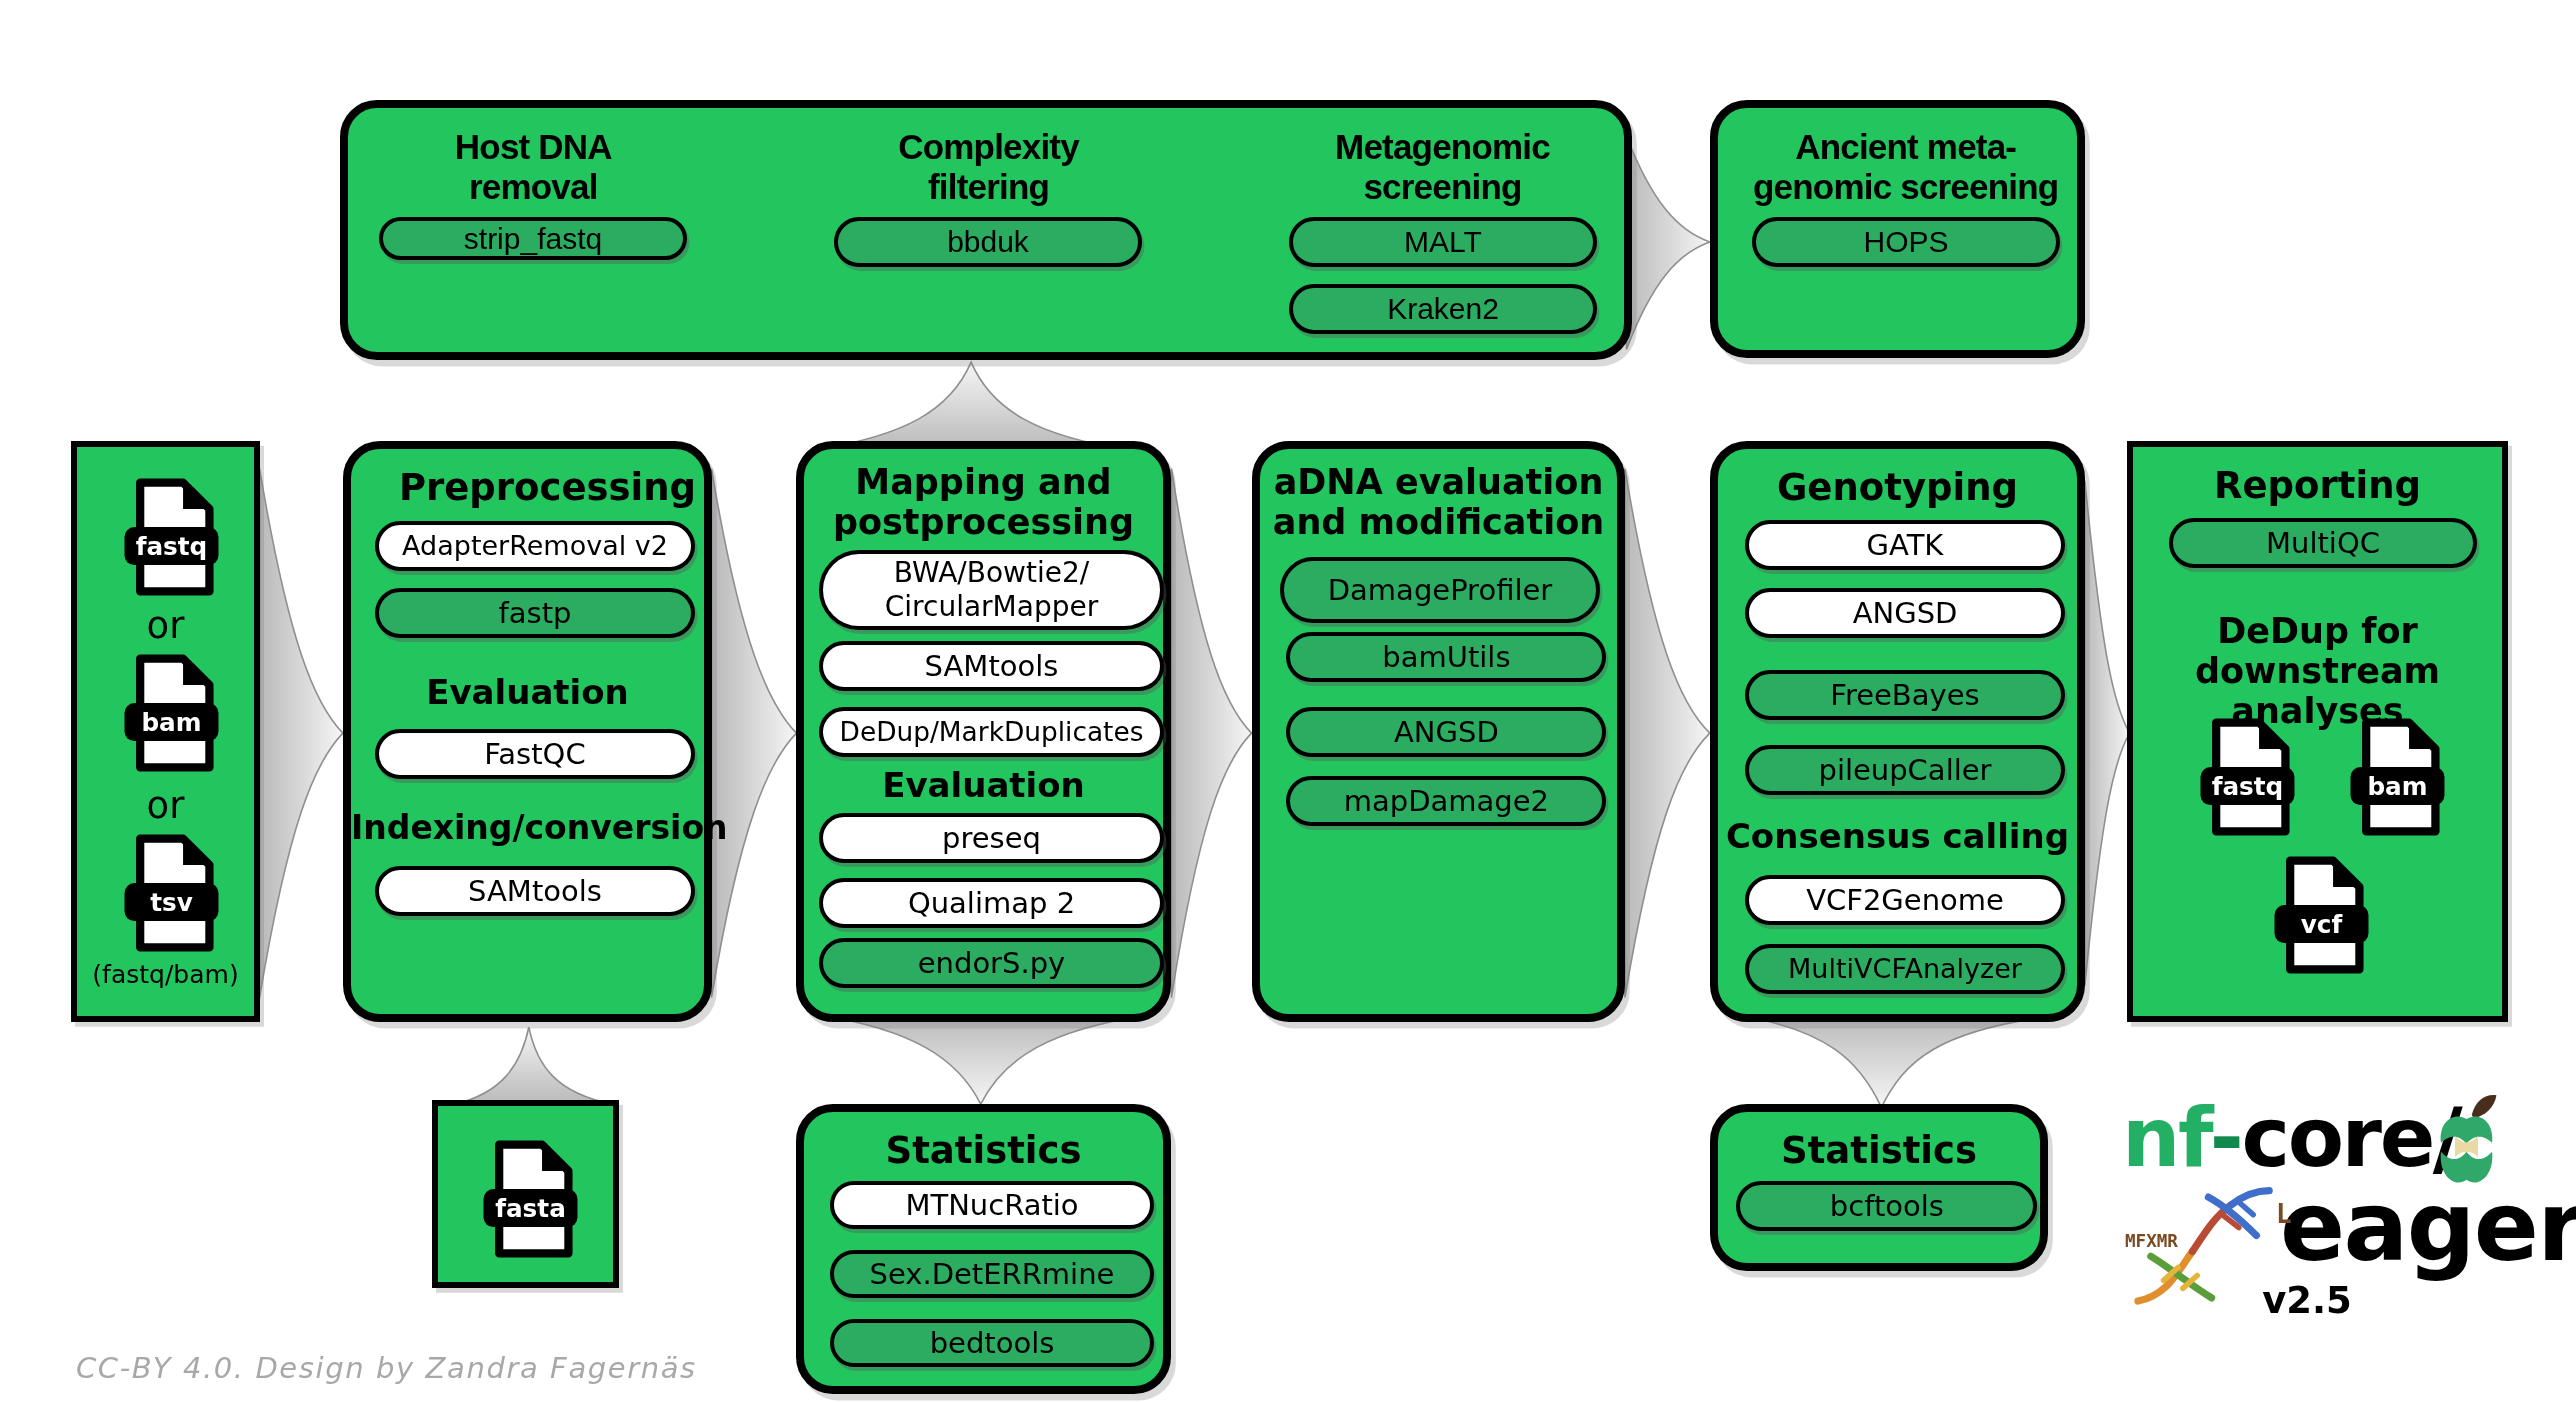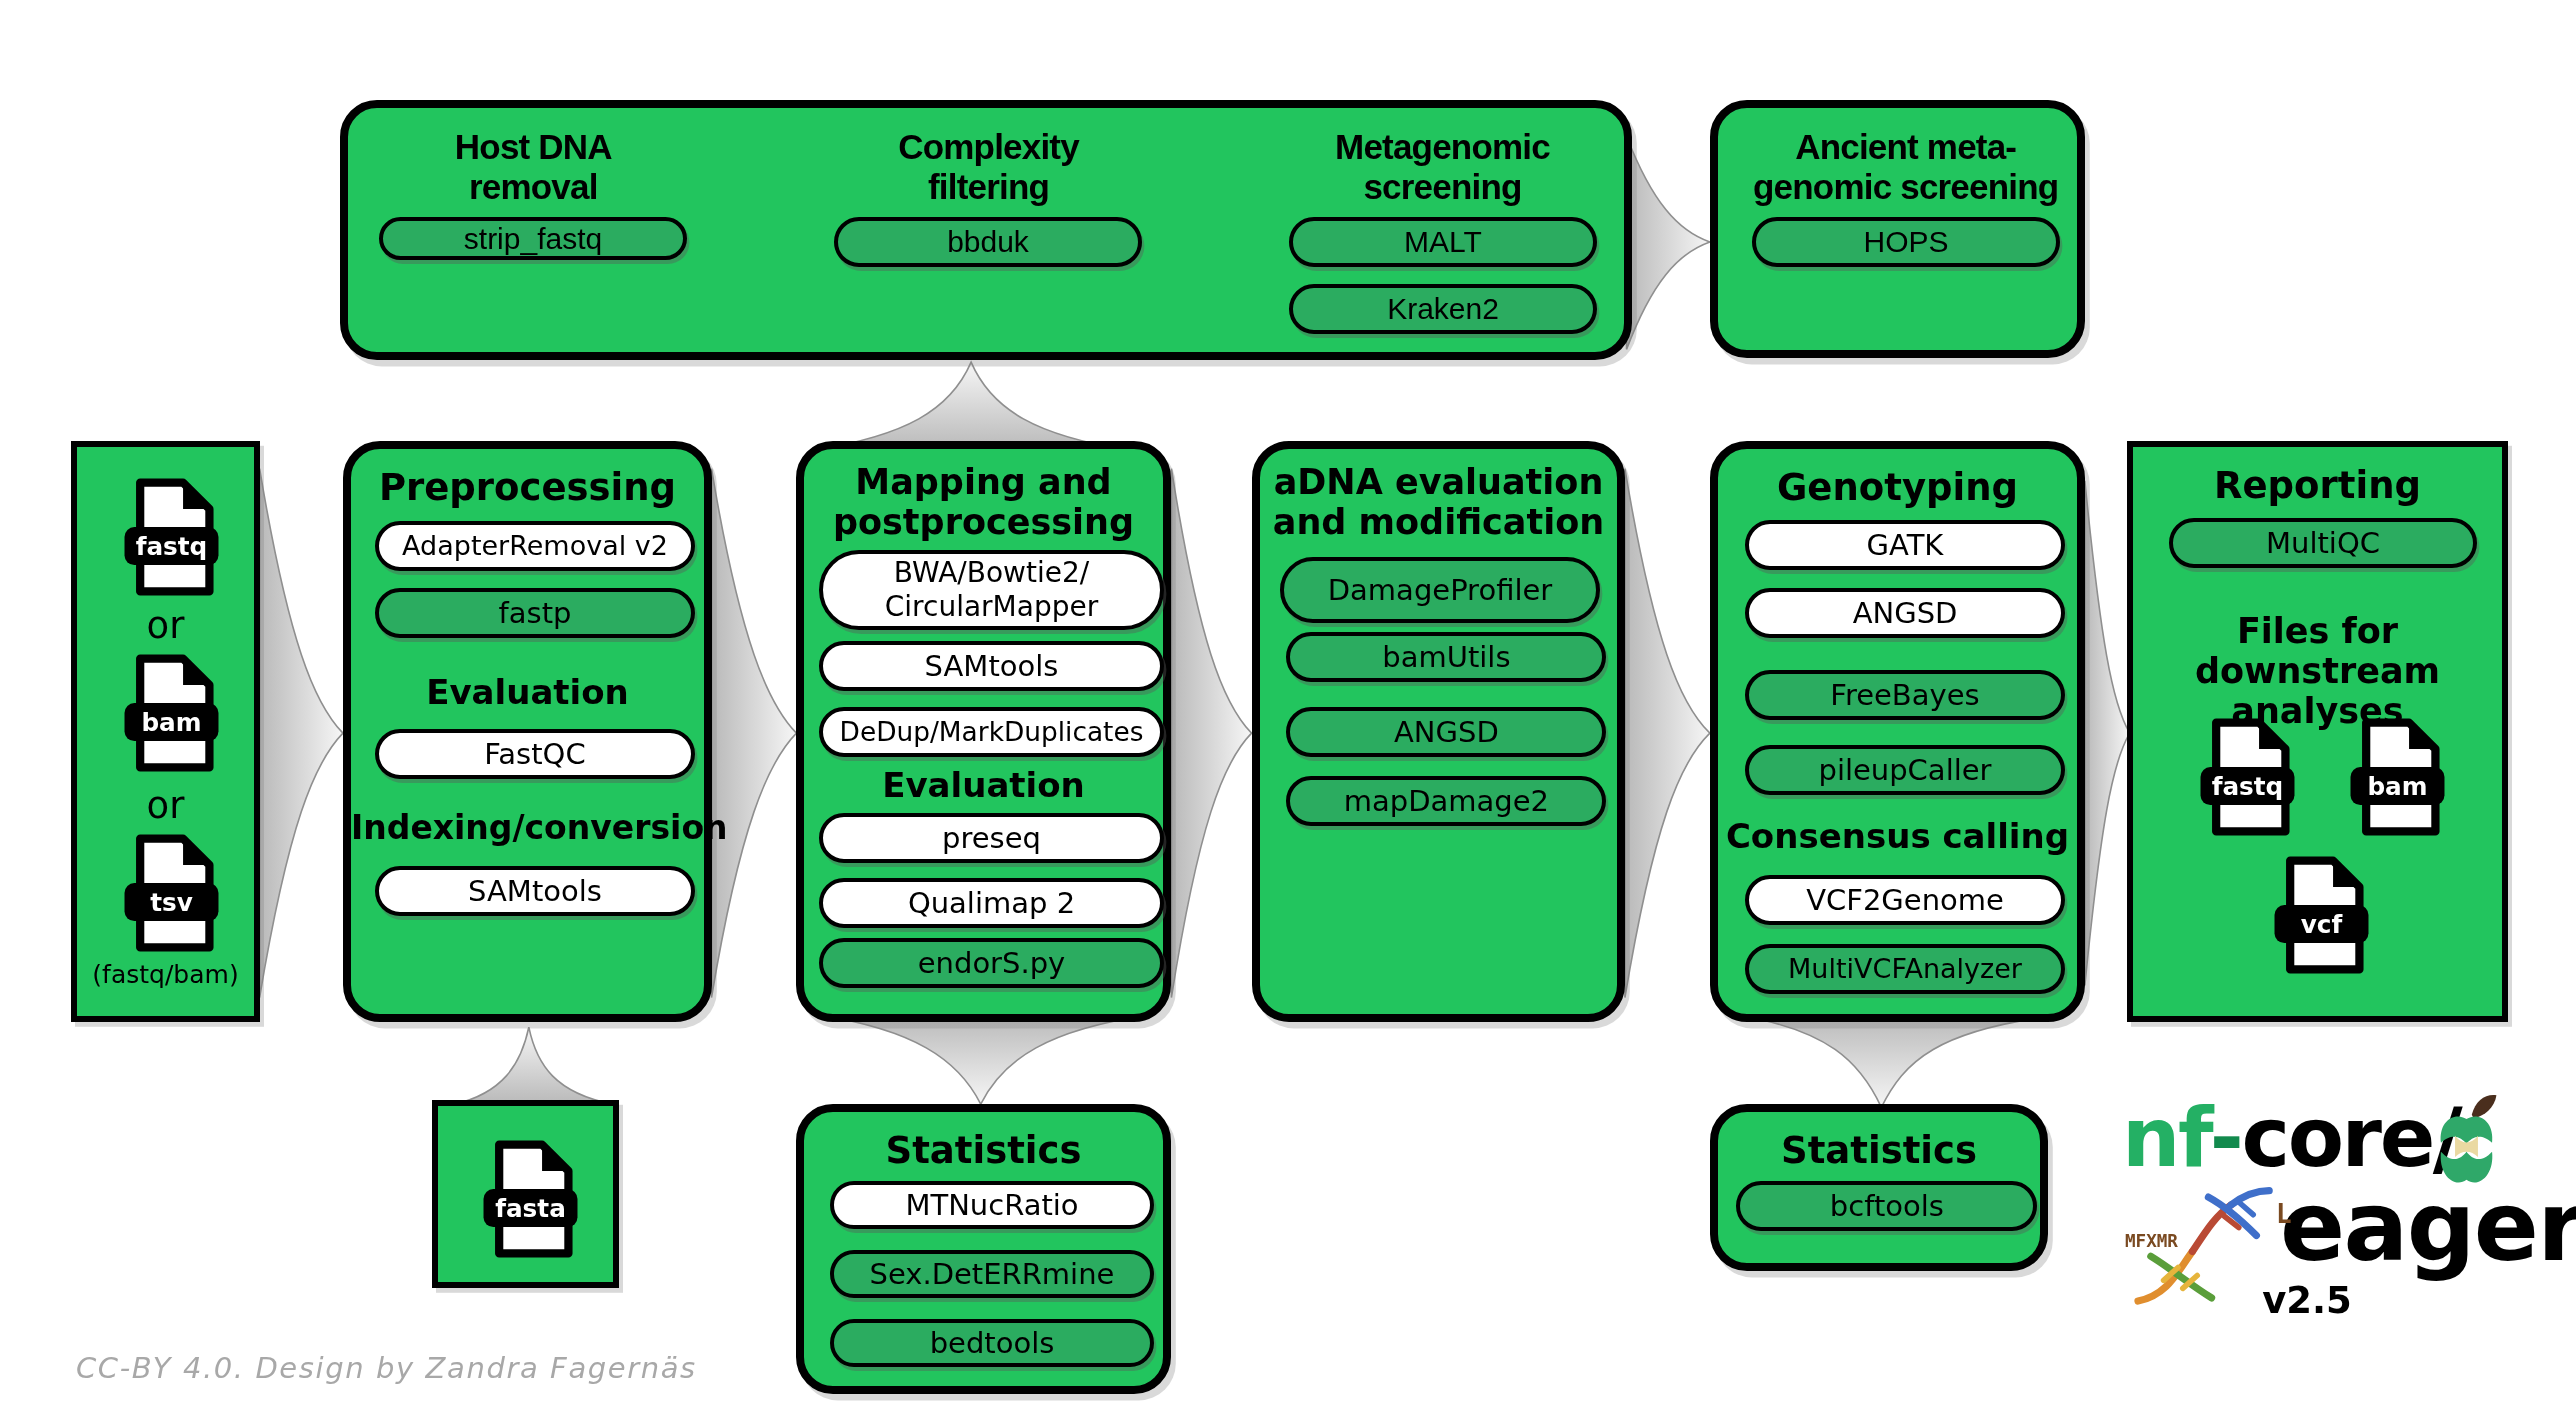--- a/index.html
+++ b/index.html
@@ -106,21 +106,21 @@
   <svg class="fileicon" style="left:45px;top:385px;" width="99" height="122" viewBox="0 0 120 148">
     <path d="M22 8 H74 L106 40 V140 H22 Z" fill="#fff" stroke="#000" stroke-width="10" stroke-linejoin="round"></path>
     <path d="M74 8 L74 40 H106 Z" fill="#000"></path>
     <rect x="3" y="62" width="114" height="46" rx="12" fill="#000"></rect>
     <text x="60" y="96" text-anchor="middle" fill="#fff" font-size="30" font-weight="bold" font-family="DejaVu Sans, sans-serif">tsv</text>
   </svg>
   <div class="caption" style="top:513px;">(fastq/bam)</div>
 </div>
 
 <div class="box rounded" style="left:343px;top:441px;width:369px;height:581px;">
-  <div class="btitle" style="left:0;top:17.6px;width:100%;">Preprocessing</div>
+  <div class="btitle" style="left:0;top:17.6px;width:100%;padding-left:20px;">Preprocessing</div>
   <div class="pill" style="left:24px;top:72px;width:320px;height:50px;font-size:27px;">AdapterRemoval v2</div>
   <div class="pill green" style="left:24px;top:139px;width:320px;height:50px;">fastp</div>
   <div class="subtitle" style="top:223px;">Evaluation</div>
   <div class="pill" style="left:24px;top:280px;width:320px;height:50px;">FastQC</div>
   <div class="subtitle" style="top:359px;font-size:33px;">Indexing/conversion</div>
   <div class="pill" style="left:24px;top:417px;width:320px;height:50px;">SAMtools</div>
 </div>
 
 <div class="box rounded" style="left:796px;top:441px;width:375px;height:581px;">
   <div class="btitle" style="left:0;top:14.4px;width:100%;font-size:35px;">Mapping and
@@ -151,21 +151,21 @@
   <div class="pill green" style="left:27px;top:221px;width:320px;height:50px;">FreeBayes</div>
   <div class="pill green" style="left:27px;top:296px;width:320px;height:50px;">pileupCaller</div>
   <div class="subtitle" style="top:367px;">Consensus calling</div>
   <div class="pill" style="left:27px;top:426px;width:320px;height:50px;">VCF2Genome</div>
   <div class="pill green" style="left:27px;top:495px;width:320px;height:50px;font-size:27px;">MultiVCFAnalyzer</div>
 </div>
 
 <div class="box square" style="left:2127px;top:441px;width:381px;height:581px;">
   <div class="btitle" style="left:0;top:17.6px;width:100%;">Reporting</div>
   <div class="pill green" style="left:36px;top:71px;width:308px;height:50px;">MultiQC</div>
-  <div class="btitle" style="left:0;top:165px;width:100%;font-size:35px;">Files for downstream
+  <div class="btitle" style="left:0;top:165px;width:100%;font-size:35px;">DeDup for downstream
 analyses</div>
   <svg class="fileicon" style="left:65px;top:269px;" width="99" height="122" viewBox="0 0 120 148">
     <path d="M22 8 H74 L106 40 V140 H22 Z" fill="#fff" stroke="#000" stroke-width="10" stroke-linejoin="round"></path>
     <path d="M74 8 L74 40 H106 Z" fill="#000"></path>
     <rect x="3" y="62" width="114" height="46" rx="12" fill="#000"></rect>
     <text x="60" y="96" text-anchor="middle" fill="#fff" font-size="30" font-weight="bold" font-family="DejaVu Sans, sans-serif">fastq</text>
   </svg>
   <svg class="fileicon" style="left:215px;top:269px;" width="99" height="122" viewBox="0 0 120 148">
     <path d="M22 8 H74 L106 40 V140 H22 Z" fill="#fff" stroke="#000" stroke-width="10" stroke-linejoin="round"></path>
     <path d="M74 8 L74 40 H106 Z" fill="#000"></path>

